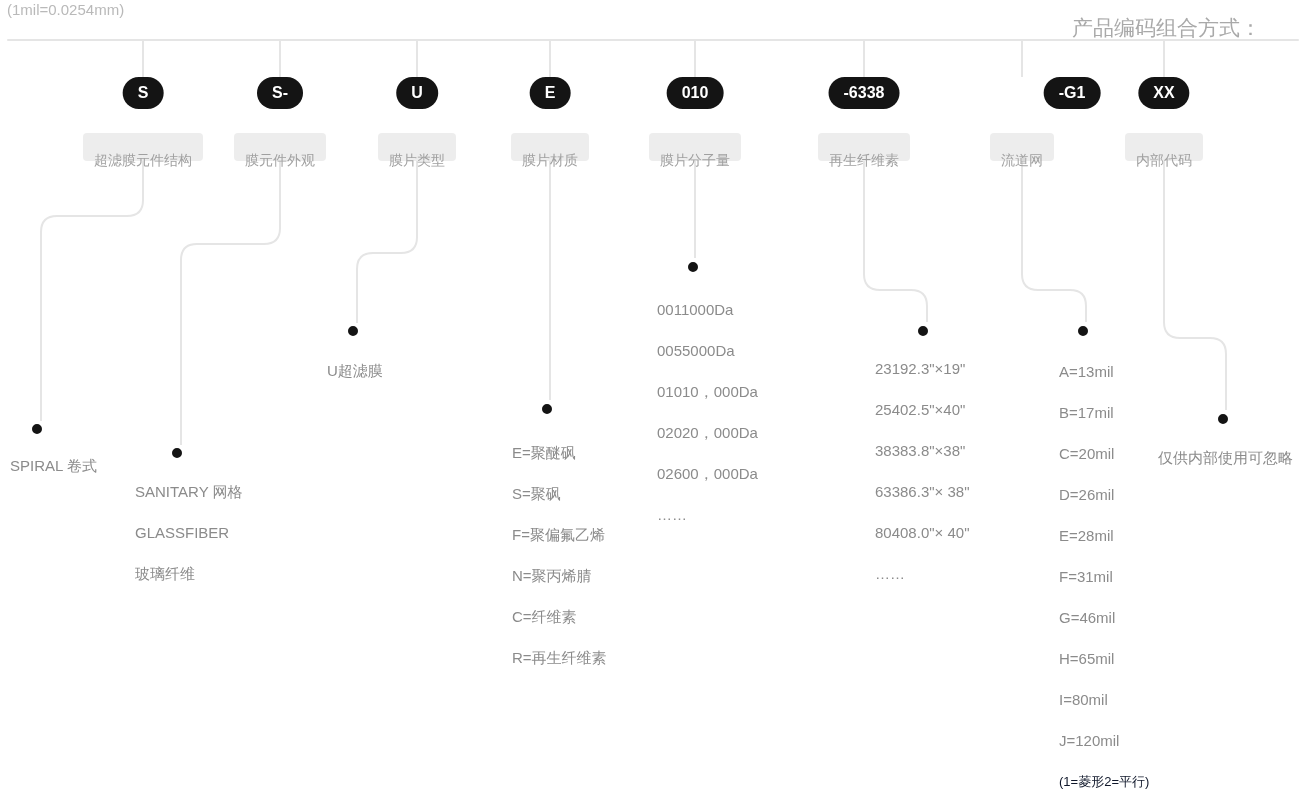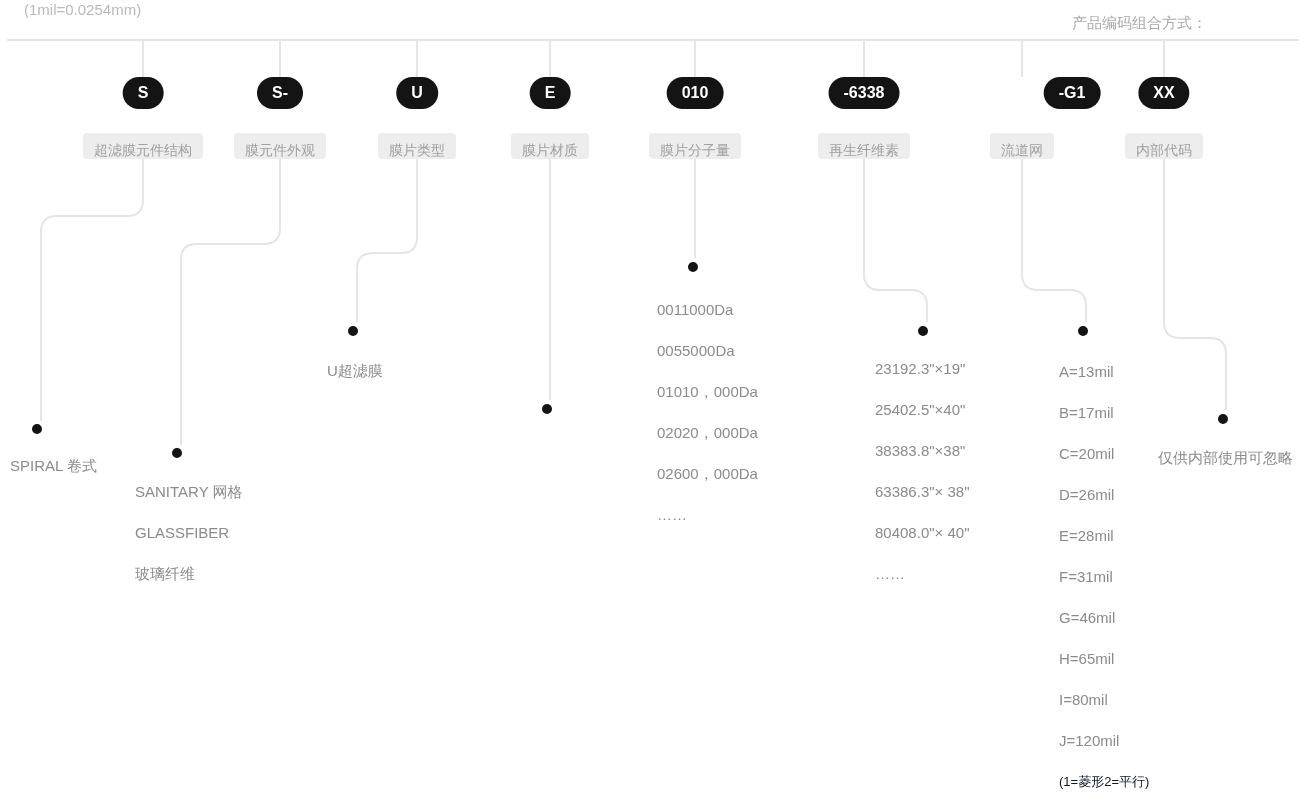--- a/index.html
+++ b/index.html
@@ -1,27 +1,27 @@
 <!DOCTYPE html>
 <html><head>
 <meta charset="utf-8">
 <style>
   * { margin:0; padding:0; box-sizing:border-box; }
   html,body { width:1306px; height:811px; background:#ffffff;
               font-family:"Liberation Sans","DejaVu Sans",sans-serif; }
   .canvas { position:relative; width:1306px; height:811px; overflow:hidden; background:#fff; }
   .lines  { position:absolute; left:0; top:0; }
-  .note-tl { position:absolute; left:24px; top:1px;  font-size:15px; color:#b9b9b9; }
-  .note-tr { position:absolute; left:1072px; top:14px; font-size:15px; color:#a9a9a9;font-family:Liberation Mono, monospace; }
+  .note-tl { position:absolute; left:7px; top:1px;  font-size:15px; color:#b9b9b9; }
+  .note-tr { position:absolute; left:1072px; top:14px; font-size:21px; color:#a9a9a9;font-family:Liberation Mono, monospace; }
   .badge { position:absolute; top:77px; transform:translateX(-50%);
            background:#141414; color:#fff; font-weight:bold; font-size:16px;
            height:32px; line-height:32px; padding:0 15px; border-radius:16px; white-space:nowrap; }
   .chip  { position:absolute; top:133px; transform:translateX(-50%);
            background:#ededed; color:#a0a0a0; font-size:14px;
-           height:26px; line-height:26px; padding:4px 11px; border-radius:4px; white-space:nowrap; }
+           height:26px; line-height:26px; padding:14px 11px; border-radius:4px; white-space:nowrap; }
   .dot   { position:absolute; width:7px; height:7px; background:#fff;
            border:5px solid #141414; border-radius:50%; }
   .list  { position:absolute; font-size:15px; color:#8b8b8b; line-height:41px; white-space:nowrap; }
   .footnote { font-size:13px; color:#0f172a; }
 </style>
 </head>
 <body>
 
 <div class="canvas">
 
@@ -75,20 +75,28 @@
   <div class="list" style="left:135px;top:471px">
     <div>SANITARY 网格</div>
     <div>GLASSFIBER</div>
     <div>玻璃纤维</div>
   </div>
 
   <div class="list" style="left:327px;top:350px">
     <div>U超滤膜</div>
   </div>
 
+  <div class="list" style="left:512px;top:432px">
+    <div>E=聚醚砜</div>
+    <div>S=聚砜</div>
+    <div>F=聚偏氟乙烯</div>
+    <div>N=聚丙烯腈</div>
+    <div>C=纤维素</div>
+    <div>R=再生纤维素</div>
+  </div>
 
   <div class="list" style="left:657px;top:289px">
     <div>0011000Da</div>
     <div>0055000Da</div>
     <div>01010，000Da</div>
     <div>02020，000Da</div>
     <div>02600，000Da</div>
     <div>……</div>
   </div>
 

